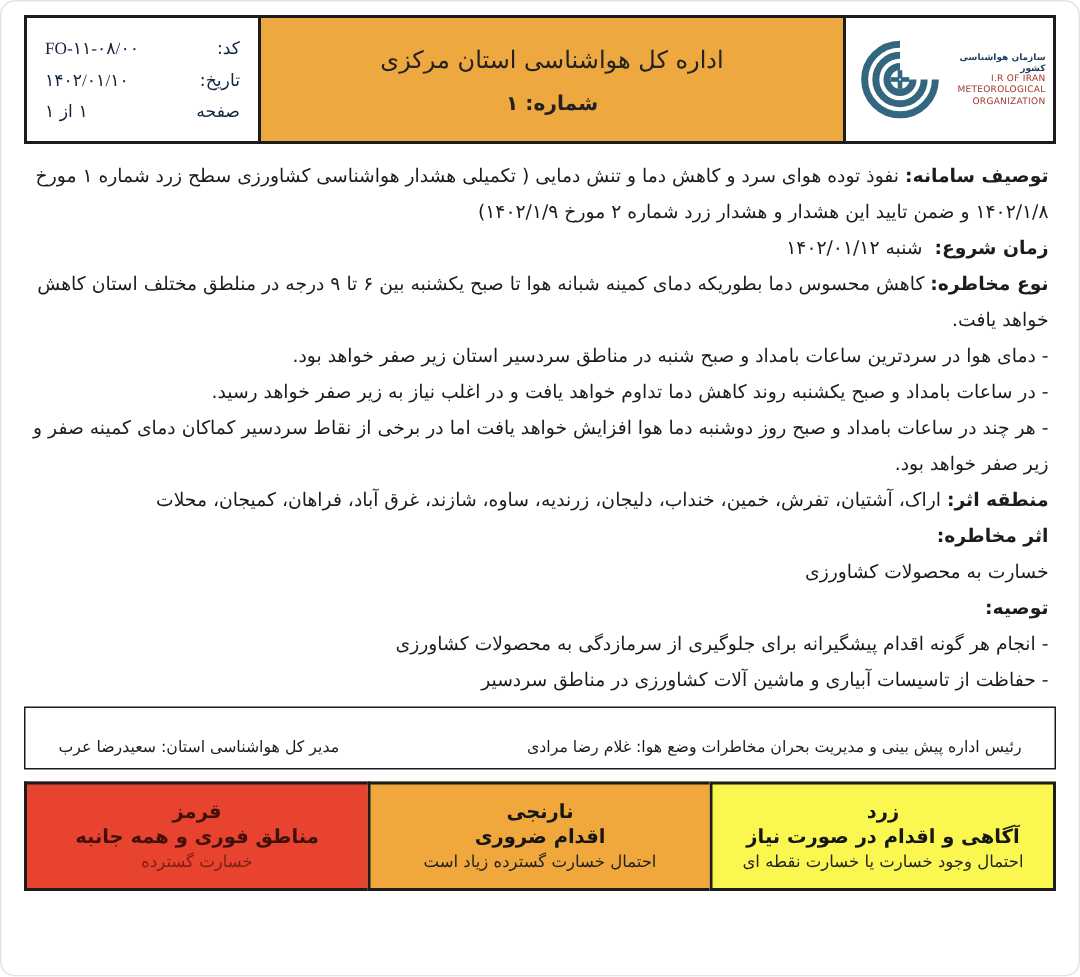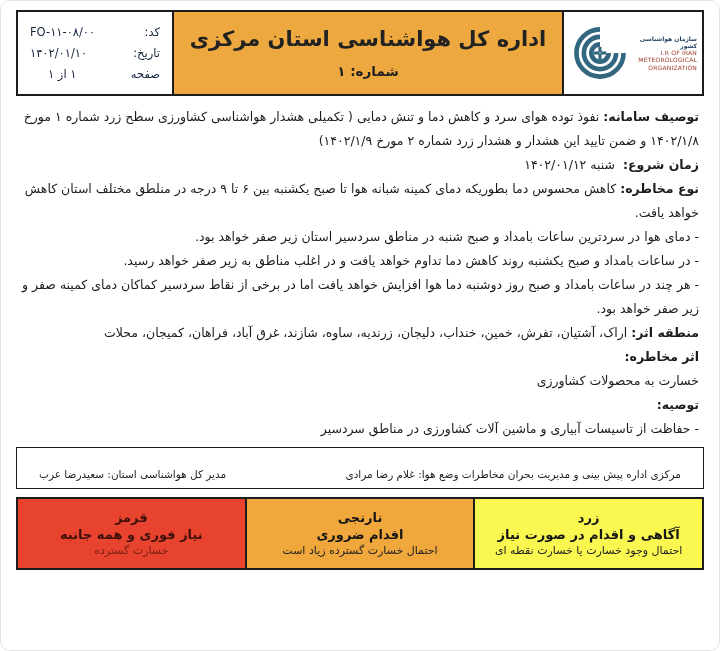--- a/index.html
+++ b/index.html
@@ -31,33 +31,33 @@
   .logo-mark { width: 62px; height: 62px; flex: 0 0 auto; }
   .logo-text { display: flex; flex-direction: column; align-items: flex-start; direction: ltr; text-align: right; width: 64px; }
   .logo-fa { font-size: 6px; color: #1b3a5c; font-weight: bold; width: 100%; }
   .logo-en { font-size: 6px; color: #a0382b; letter-spacing: .2px; width: 100%; line-height: 1.25; }
   .band {
     flex: 1; height: 86px;
     border-top: 2px solid #1c1c1c; border-bottom: 2px solid #1c1c1c;
     display: flex; flex-direction: column; align-items: center; justify-content: center;
     gap: 12px; padding: 6px 10px;
   }
-  .band-title { font-size: 21px; font-weight: bold; color: #222222; }
+  .band-title { font-size: 16px; font-weight: normal; color: #222222; }
   .band-sub { display: flex; gap: 46px; align-items: baseline; font-size: 13.5px; font-weight: bold; color: #222222; }
   .info-box {
     width: 158px; height: 86px;
     border: 2px solid #1c1c1c;
     background: #ffffff;
     display: flex; flex-direction: column; justify-content: center;
     gap: 7px; padding: 4px 12px;
     color: #14253f; font-size: 11.5px;
   }
   .info-row { display: flex; justify-content: space-between; align-items: baseline; }
-  .info-val { direction: ltr; unicode-bidi: isolate; }
-  .info-val-rtl { letter-spacing: 2px; margin-left: 18px; }
+  .info-val { direction: ltr; unicode-bidi: isolate; font-family: Liberation Serif, serif; }
+  .info-val-rtl { letter-spacing: 2px; }
 
   
   .content { padding: 9px 5px 0 5px; font-size: 12.5px; line-height: 24px; color: #1c1c1c; }
   .content p { margin: 0; }
   .content .heading { font-weight: bold; font-size: 13px; }
   .content b { font-weight: bold; }
 
   
   .sig-box {
     border: 1.5px solid #1c1c1c;
@@ -134,45 +134,46 @@
         <span class="info-val-rtl">۱ از ۱</span>
       </div>
     </div>
   </div>
 
   <div class="content">
     <p class="line"><b>توصیف سامانه:</b> <span>نفوذ توده هوای سرد و کاهش دما و تنش دمایی ( تکمیلی هشدار هواشناسی کشاورزی سطح زرد شماره ۱ مورخ ۱۴۰۲/۱/۸ و ضمن تایید این هشدار و هشدار زرد شماره ۲ مورخ ۱۴۰۲/۱/۹)</span></p>
     <p class="line"><b>زمان شروع:</b>&nbsp; <span>شنبه ۱۴۰۲/۰۱/۱۲</span></p>
     <p class="line"><b>نوع مخاطره:</b> <span>کاهش محسوس دما بطوریکه دمای کمینه شبانه هوا تا صبح یکشنبه بین ۶ تا ۹ درجه در منلطق مختلف استان کاهش خواهد یافت.</span></p>
     <p class="line"><span>- دمای هوا در سردترین ساعات بامداد و صبح شنبه در مناطق سردسیر استان زیر صفر خواهد بود.</span></p>
-    <p class="line"><span>- در ساعات بامداد و صبح یکشنبه روند کاهش دما تداوم خواهد یافت و در اغلب مناطق به زیر صفر خواهد رسید.</span></p>
+    <p class="line"><span>- در ساعات بامداد و صبح یکشنبه روند کاهش دما تداوم خواهد یافت و در اغلب نیاز به زیر صفر خواهد رسید.</span></p>
     <p class="line"><span>- هر چند در ساعات بامداد و صبح روز دوشنبه دما هوا افزایش خواهد یافت اما در برخی از نقاط سردسیر کماکان دمای کمینه صفر و زیر صفر خواهد بود.</span></p>
     <p class="line"><b>منطقه اثر:</b> <span>اراک، آشتیان، تفرش، خمین، خنداب، دلیجان، زرندیه، ساوه، شازند، غرق آباد، فراهان، کمیجان، محلات</span></p>
     <p class="line"><b>اثر مخاطره:</b></p>
     <p class="line"><span>خسارت به محصولات کشاورزی</span></p>
     <p class="line"><b>توصیه:</b></p>
+    <p class="line"><span>- انجام هر گونه اقدام پیشگیرانه برای جلوگیری از سرمازدگی به محصولات کشاورزی</span></p>
     <p class="line"><span>- حفاظت از تاسیسات آبیاری و ماشین آلات کشاورزی در مناطق سردسیر</span></p>
   </div>
 
   <div class="sig-box">
-    <span>مرکزی اداره پیش بینی و مدیریت بحران مخاطرات وضع هوا:  غلام رضا مرادی</span>
+    <span>رئیس اداره پیش بینی و مدیریت بحران مخاطرات وضع هوا:  غلام رضا مرادی</span>
     <span>مدیر کل هواشناسی استان:  سعیدرضا عرب</span>
   </div>
 
   <div class="levels">
     <div class="level level-yellow" style="background-color: rgb(249, 247, 80);">
       <div class="lv-name">زرد</div>
       <div class="lv-action">آگاهی و اقدام در صورت نیاز</div>
       <div class="lv-desc">احتمال وجود خسارت یا خسارت نقطه ای</div>
     </div>
     <div class="level level-orange" style="background-color: rgb(240, 167, 60);">
       <div class="lv-name">نارنجی</div>
       <div class="lv-action">اقدام ضروری</div>
       <div class="lv-desc">احتمال خسارت گسترده زیاد است</div>
     </div>
     <div class="level level-red" style="background-color: rgb(232, 67, 47);">
       <div class="lv-name">قرمز</div>
-      <div class="lv-action">نیاز فوری و همه جانبه</div>
+      <div class="lv-action">مناطق فوری و همه جانبه</div>
       <div class="lv-desc">خسارت گسترده</div>
     </div>
   </div>
 
 </div>
 
 </body></html>

